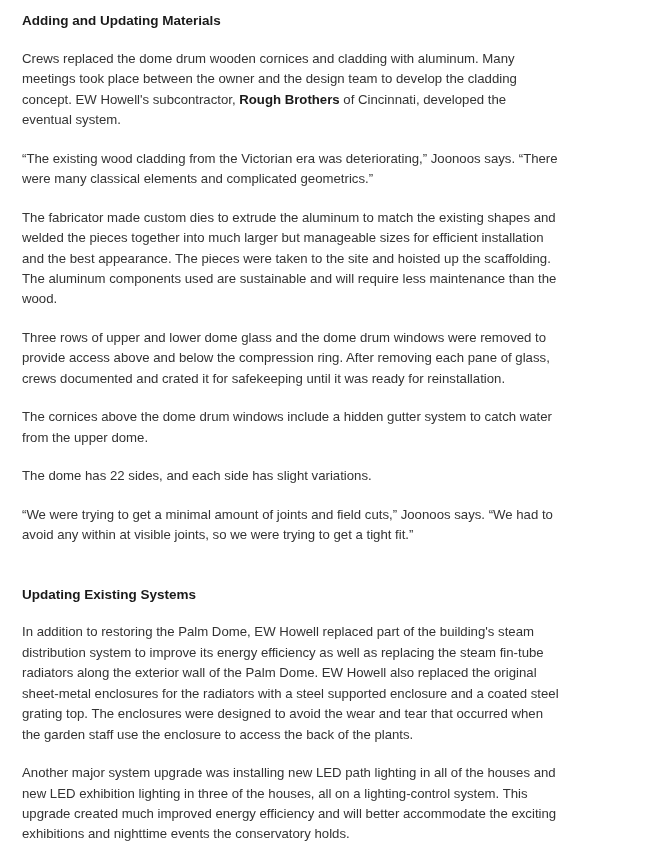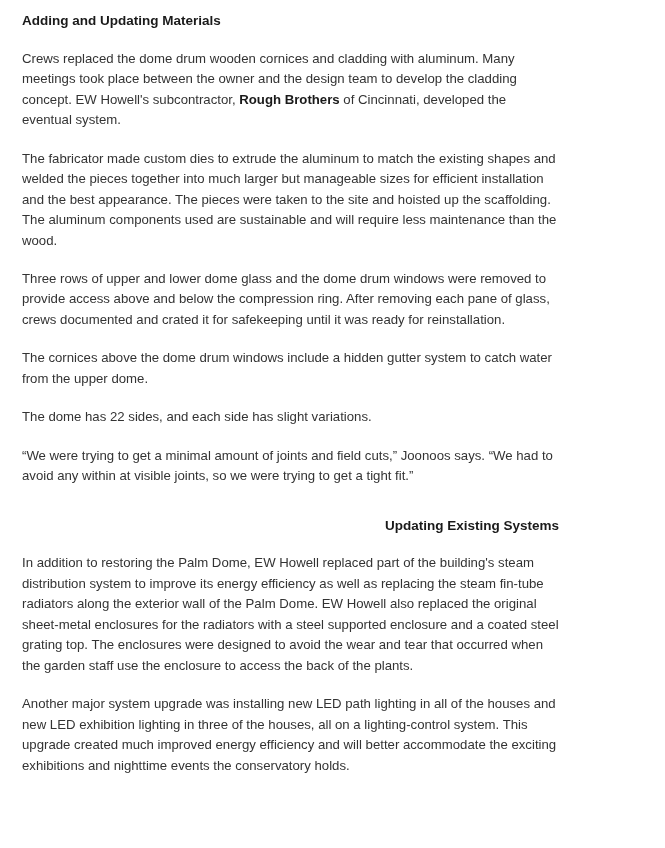--- a/index.html
+++ b/index.html
@@ -20,22 +20,21 @@
     padding: 6px 22px 0 22px;
   }
   .heading {
     font-size: 13.5px;
     font-weight: bold;
     color: #1a1a1a;
     line-height: 1.4;
     margin: 6px 0 18px 0;
   }
   .heading.subsequent {
-    margin-top: 30px;
-    text-align: right;
+    margin-top: 40px;
   }
   p.para {
     font-size: 13.2px;
     line-height: 1.55;
     color: #333333;
     margin: 0 0 18px 0;
     text-align: left;
   }
   strong {
     font-weight: bold;
@@ -46,20 +45,21 @@
 <body>
 
 <div class="article">
 
   <h2 class="heading">Adding and Updating Materials</h2>
 
   <p class="para">
     <span>Crews replaced the dome drum wooden cornices and cladding with aluminum. Many meetings took place between the owner and the design team to develop the cladding concept. EW Howell's subcontractor, </span><strong>Rough Brothers</strong><span> of Cincinnati, developed the eventual system.</span>
   </p>
 
+  <p class="para">“The existing wood cladding from the Victorian era was deteriorating,” Joonoos says. “There were many classical elements and complicated geometrics.”</p>
 
   <p class="para">The fabricator made custom dies to extrude the aluminum to match the existing shapes and welded the pieces together into much larger but manageable sizes for efficient installation and the best appearance. The pieces were taken to the site and hoisted up the scaffolding. The aluminum components used are sustainable and will require less maintenance than the wood.</p>
 
 
   <p class="para">Three rows of upper and lower dome glass and the dome drum windows were removed to provide access above and below the compression ring. After removing each pane of glass, crews documented and crated it for safekeeping until it was ready for reinstallation.</p>
 
   <p class="para">The cornices above the dome drum windows include a hidden gutter system to catch water from the upper dome.</p>
 
   <p class="para">The dome has 22 sides, and each side has slight variations.</p>
 

